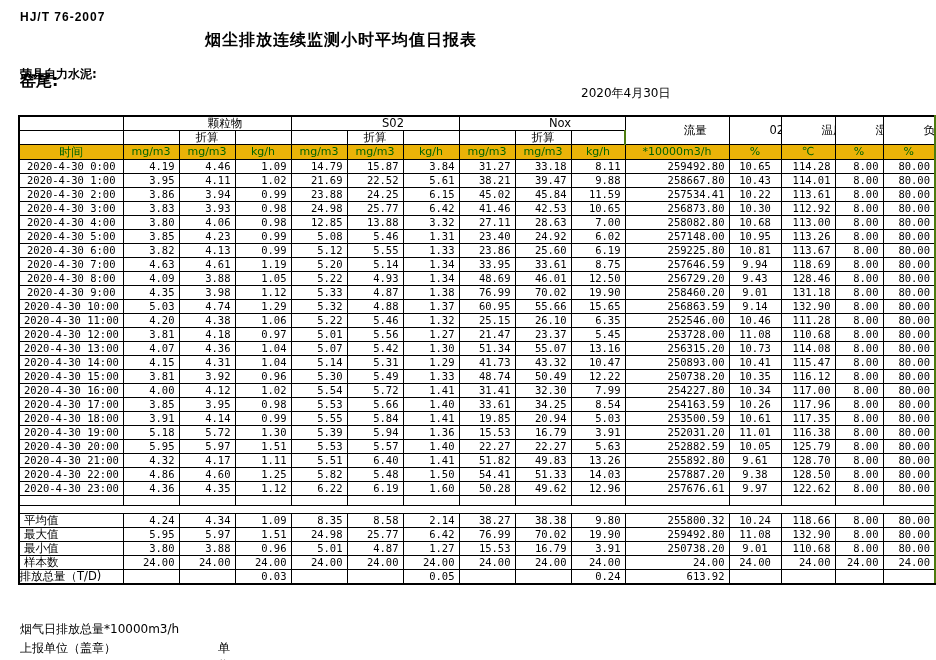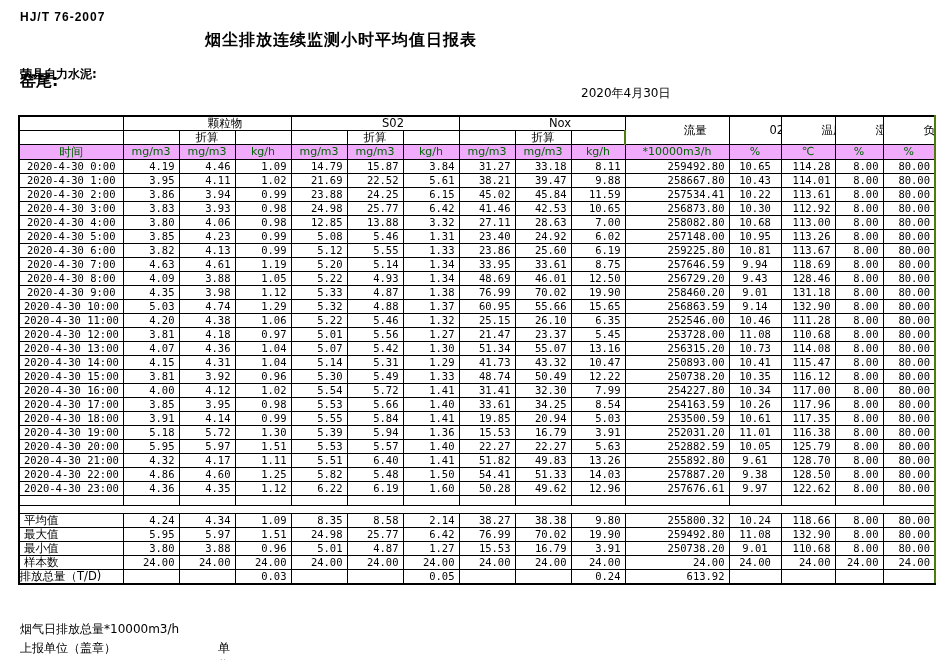--- a/index.html
+++ b/index.html
@@ -54,21 +54,21 @@
   table.report thead tr:first-child td{border-top:2px solid #000;padding-left:40px;}
   table.report tr.last-row td{border-bottom:2px solid #000;}
   
   thead td{
     text-align:center;
     font-family:"DejaVu Sans", "Liberation Sans", sans-serif;
     font-size:11.5px;
     height:16px;line-height:16px;
   }
   tr.units td{
-    background:#f0abfc;
+    background:#eab308;
     color:#006400;
     font-size:11px;
     height:14px;line-height:14px;
   }
   tr.units td.time-h{font-size:12px;}
   
   td.time{text-align:center;padding-right:3px;}
   td.num{text-align:right;}
   td.center{text-align:center;}
   td.label{

